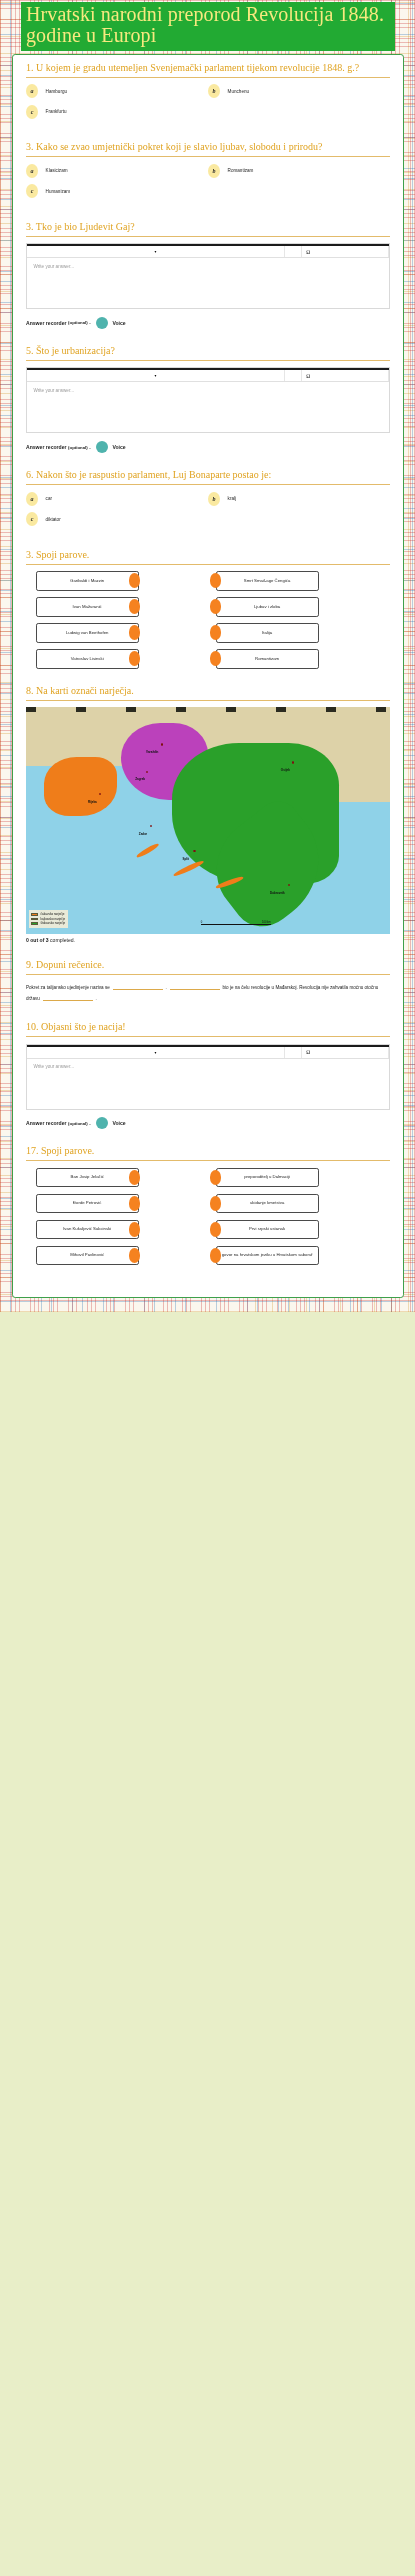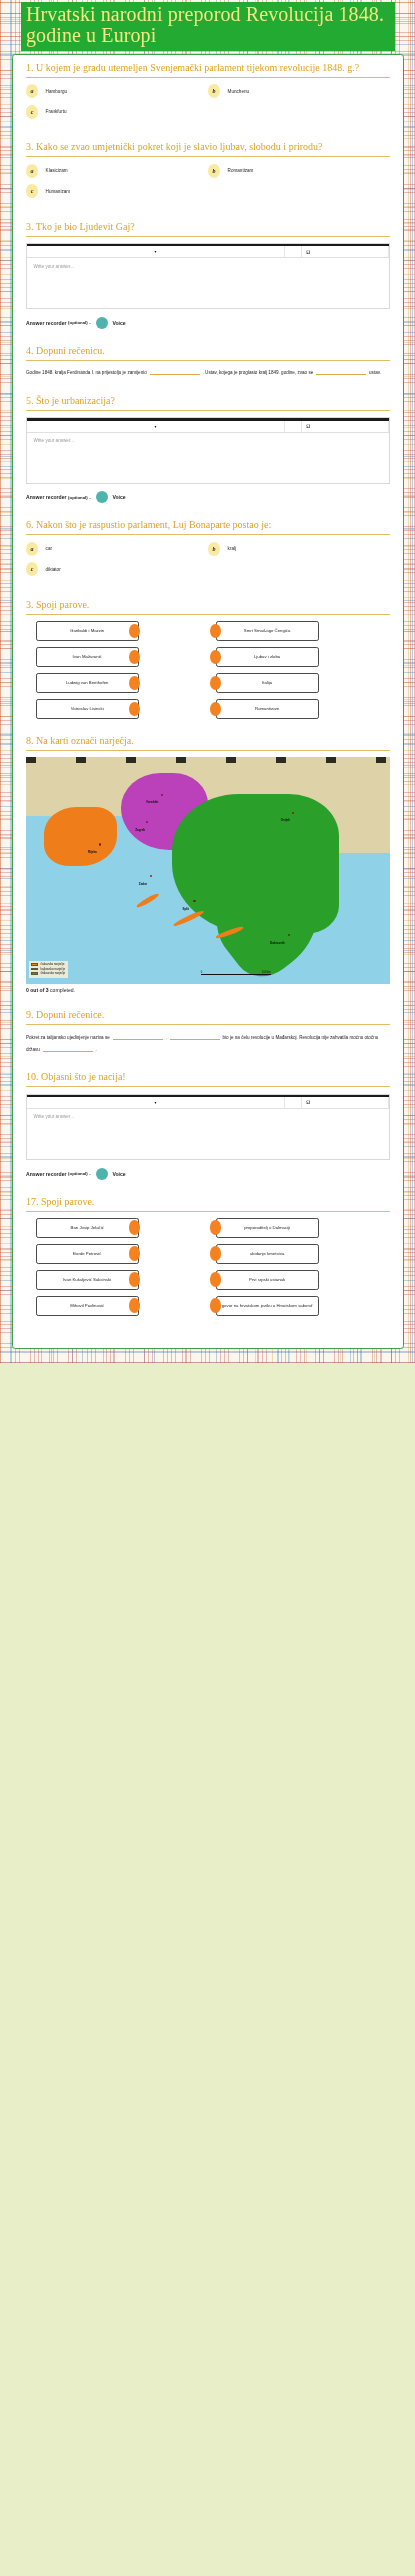--- a/index.html
+++ b/index.html
@@ -297,31 +297,20 @@
       </div>
       <div class="recorder">
         <span>Answer recorder</span>
         <span class="opt">(optional)</span>
         <span class="opt">-</span>
         <span class="rec-dot"></span>
         <span class="rec-voice">Voice</span>
       </div>
     </div>
 
-    <div class="q-block">
-      <p class="q-title">4. Dopuni rečenicu.</p>
-      <div class="q-rule"></div>
-      <div class="fill-text">
-        <span>Godine 1848. kralja Ferdinanda I. na prijestolju je zamijenio</span>
-        <span class="blank"></span>
-        <span>. Ustav, kojega je proglasio kralj 1849. godine, zvao se</span>
-        <span class="blank"></span>
-        <span>ustav.</span>
-      </div>
-    </div>
 
     <div class="q-block">
       <p class="q-title">5. Što je urbanizacija?</p>
       <div class="q-rule"></div>
       <div class="editor">
         <div class="editor-topbar"></div>
         <div class="editor-toolbar">
           <div class="tb-cell tb-main">
             <span class="caret">▾</span>
           </div>

